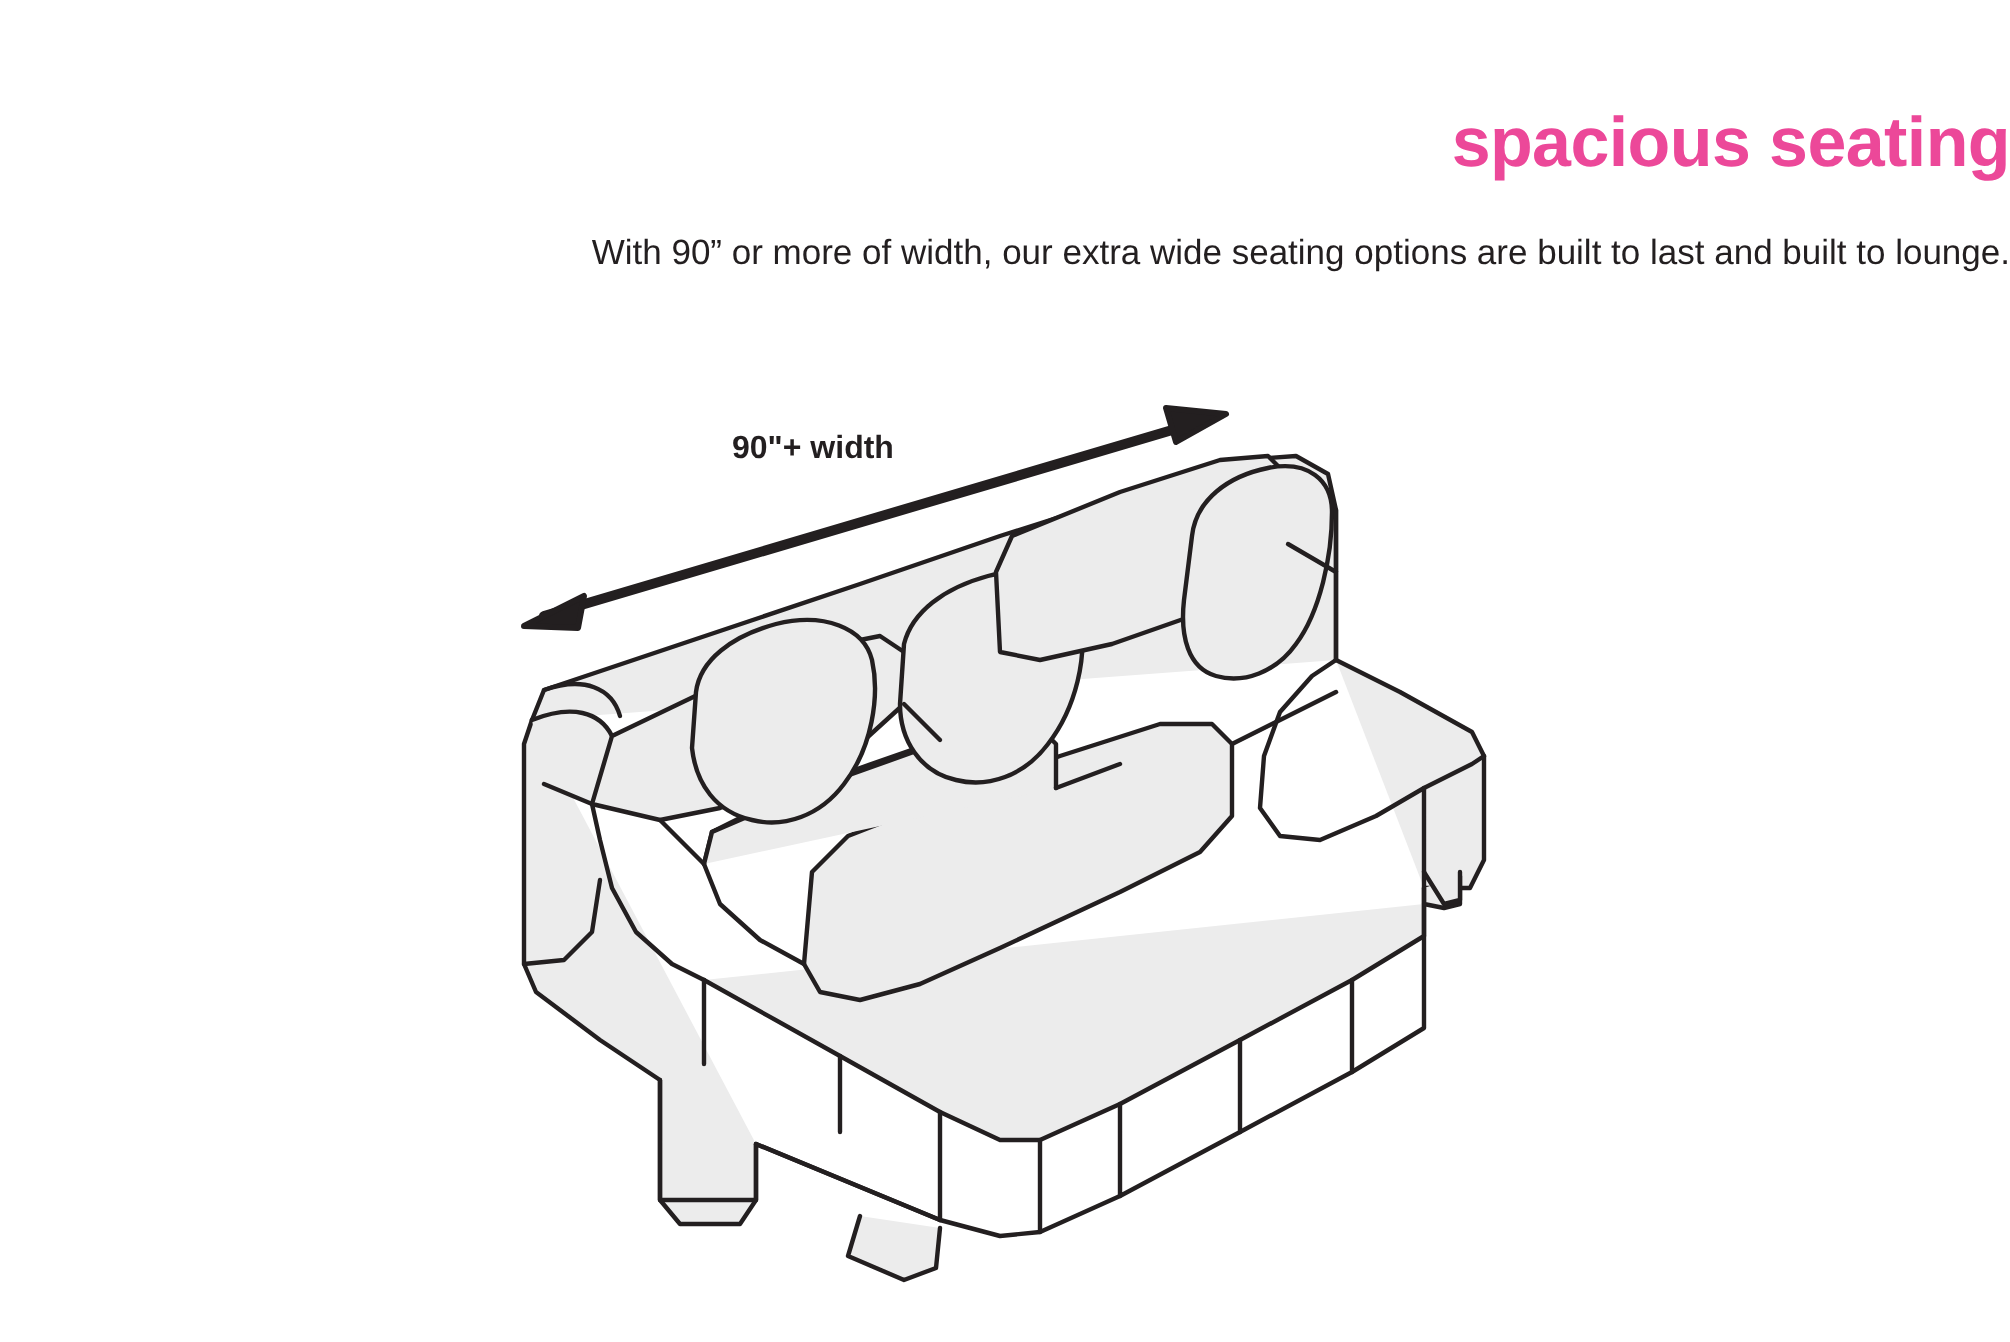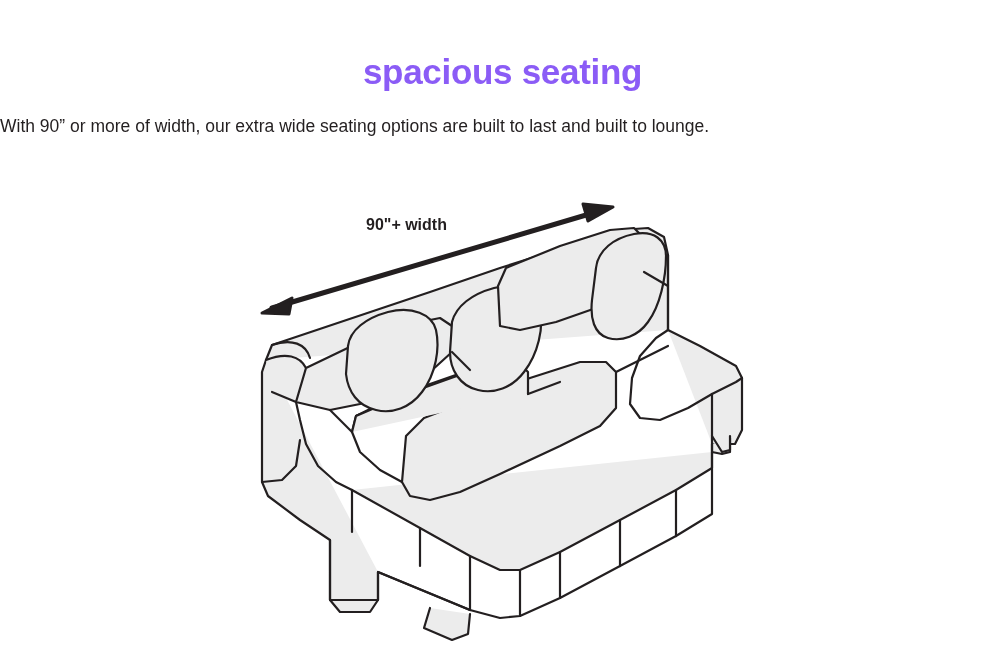--- a/index.html
+++ b/index.html
@@ -14,32 +14,32 @@
     background: #ffffff;
     overflow: hidden;
     font-family: "Liberation Sans", sans-serif;
     color: #231f20;
   }
   #title {
     position: absolute;
     top: 52px;
     left: 0;
     width: 1005px;
-    text-align: center;
+    text-align: right;
     font-size: 35px;
     font-weight: bold;
     letter-spacing: -0.3px;
-    color: #8b5cf6;
+    color: #ec4899;
   }
   #subtitle {
     position: absolute;
     top: 113px;
     left: 0;
     width: 1005px;
-    text-align: left;
+    text-align: right;
     font-size: 17.5px;
     line-height: 27px;
     color: #231f20;
   }
   #subtitle .line {
     display: block;
   }
   #dim-label {
     position: absolute;
     top: 216px;

